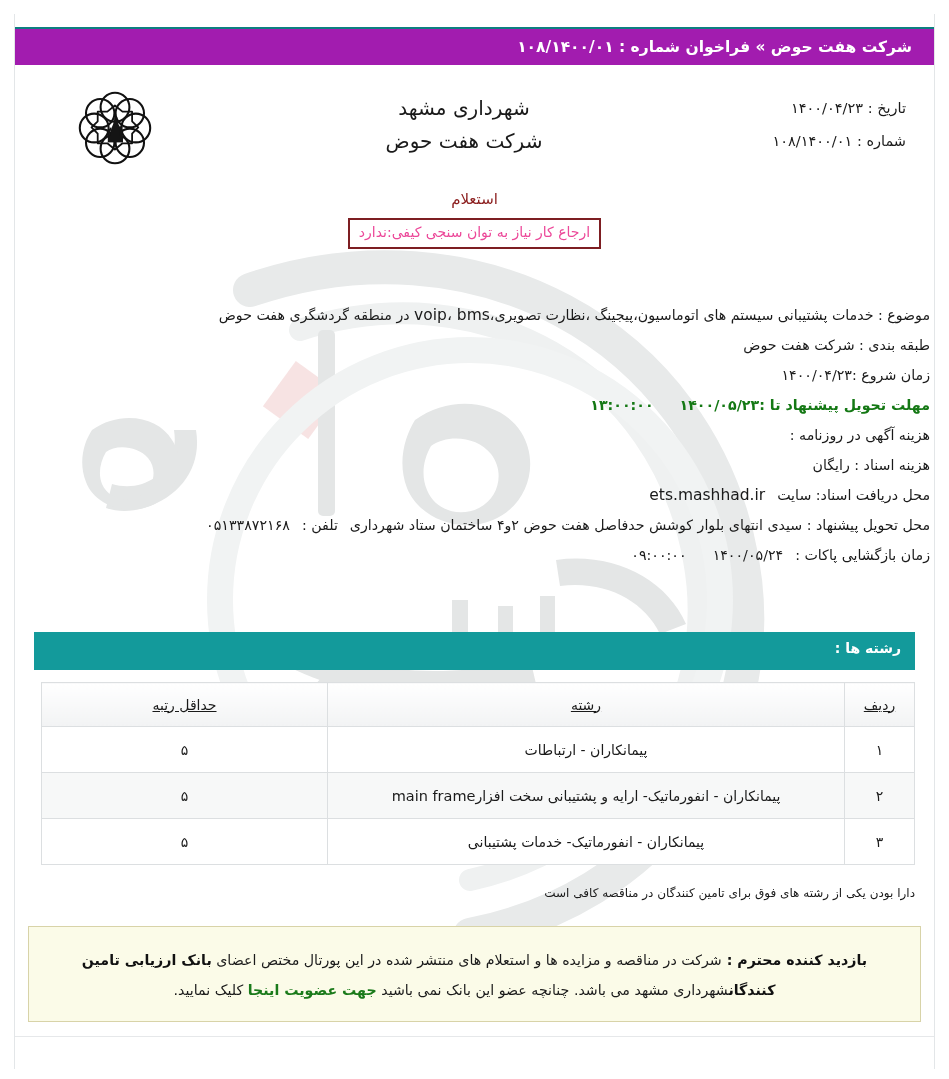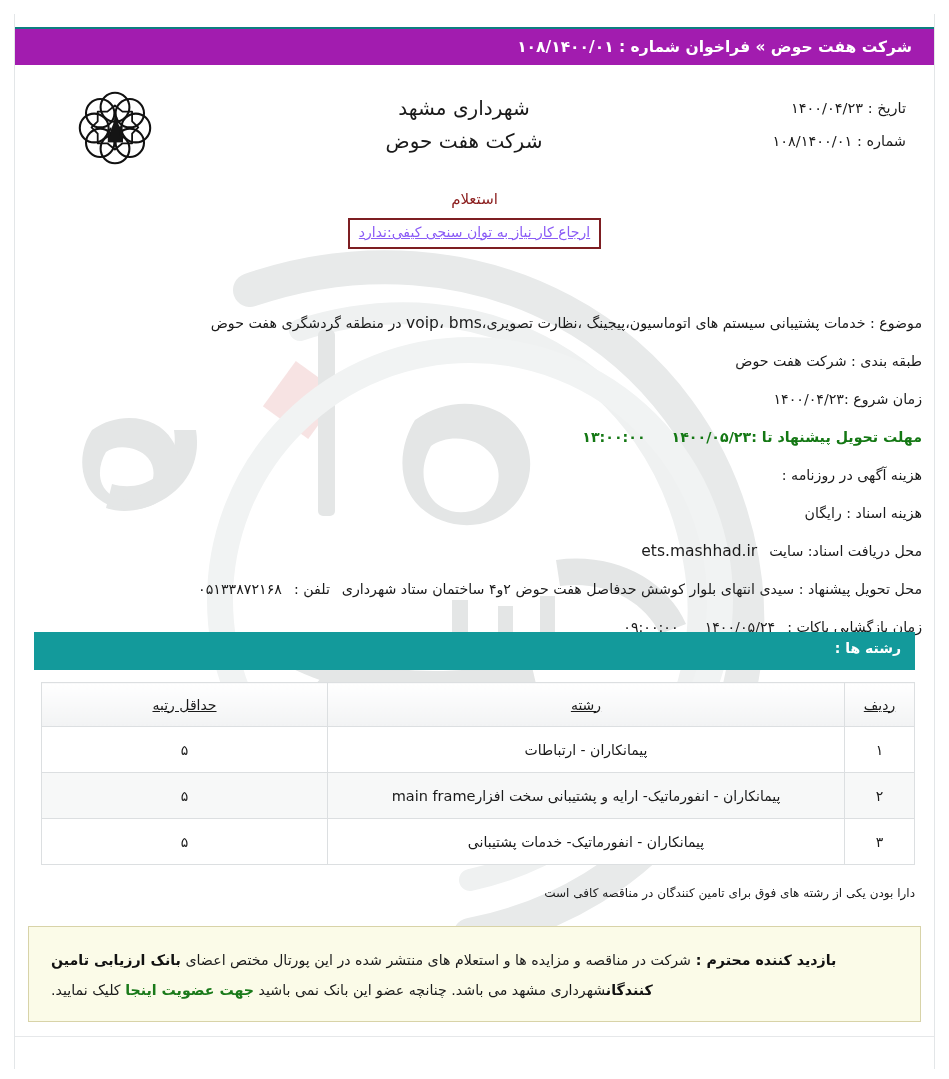--- a/index.html
+++ b/index.html
@@ -123,46 +123,45 @@
   }
   .doc-title {
     color: #8b1d1d;
     font-size: 15px;
     font-weight: normal;
     margin: 0 0 10px 0;
   }
   .redbox {
     display: inline-block;
     border: 2px solid #7d1e22;
-    color: #8b5cf6;
+    color: #ec4899;
     font-size: 14px;
     padding: 4px 9px 5px 9px;
     background: transparent;
     line-height: 1.25;
-    text-decoration: underline;
   }
 
   
   .details {
     position: absolute;
     top: 298px;
     left: 15px;
     width: 919px;
     z-index: 2;
     text-align: right;
     padding-right: 0;
   }
   .dline {
     font-size: 14.2px;
     line-height: 26px;
     color: #1a1a1a;
     white-space: nowrap;
     text-align: right;
     padding-left: 18px;
-    margin: 12px;
+    margin: 4px;
   }
   .dline.green {
     color: #147814;
     font-weight: bold;
   }
   .dline .lat {
     font-family: "DejaVu Sans", "Liberation Sans", sans-serif;
     direction: ltr;
     unicode-bidi: embed;
     display: inline-block;
@@ -253,21 +252,21 @@
     position: absolute;
     top: 926px;
     left: 28px;
     width: 893px;
     min-height: 92px;
     background: #fbfbe8;
     border: 1px solid #d8d3a8;
     box-sizing: border-box;
     padding: 18px 22px 16px 22px;
     z-index: 2;
-    text-align: left;
+    text-align: center;
     line-height: 30px;
     font-size: 14.2px;
     color: #1a1a1a;
   }
   .notice b.dark { font-weight: bold; color: #111111; }
   .notice .green-link {
     color: #1a7a1a;
     font-weight: bold;
     text-decoration: none;
     cursor: pointer;

